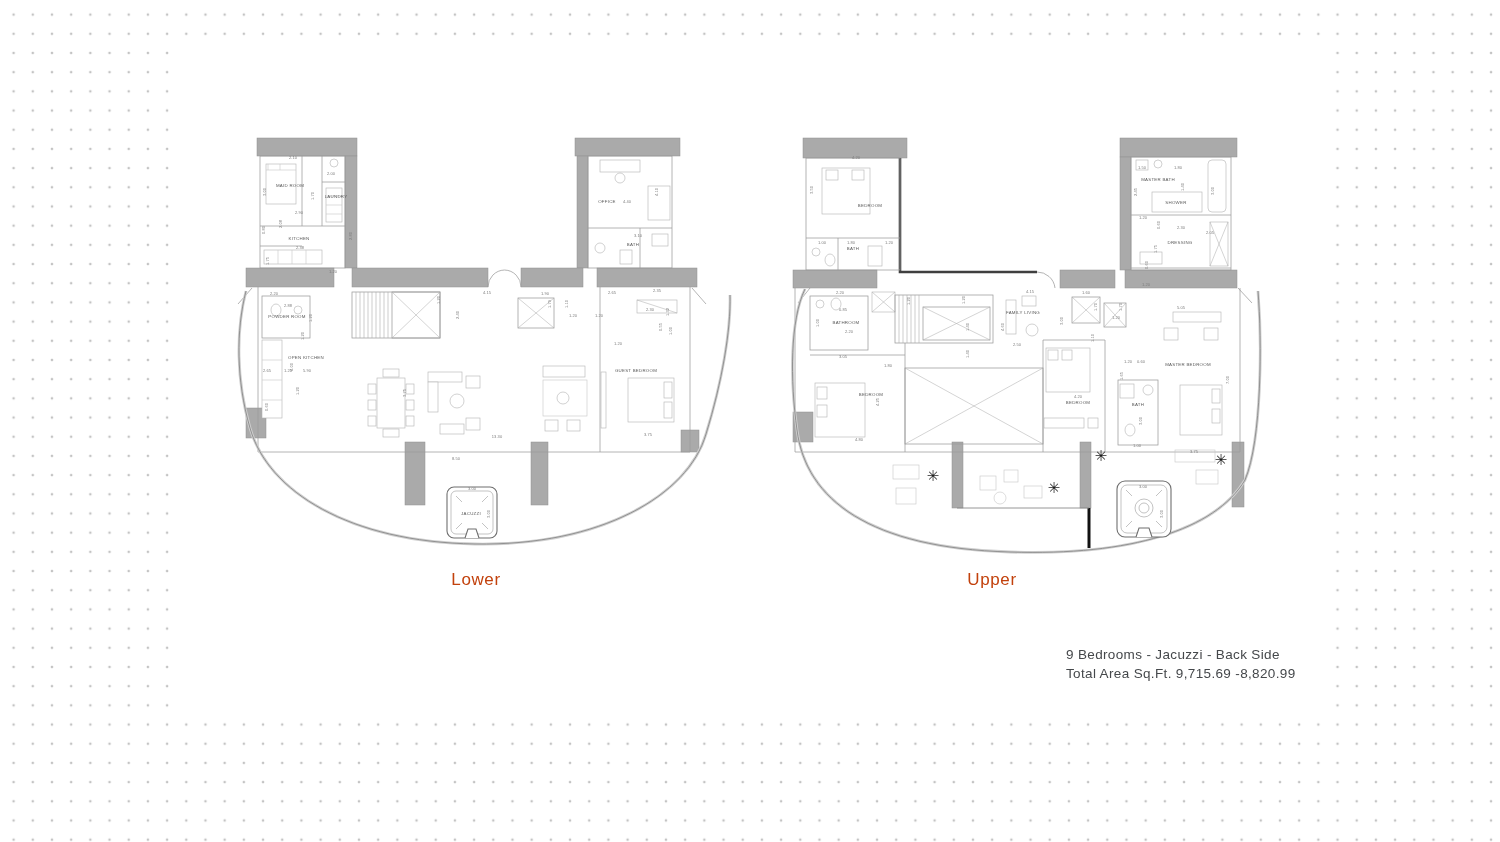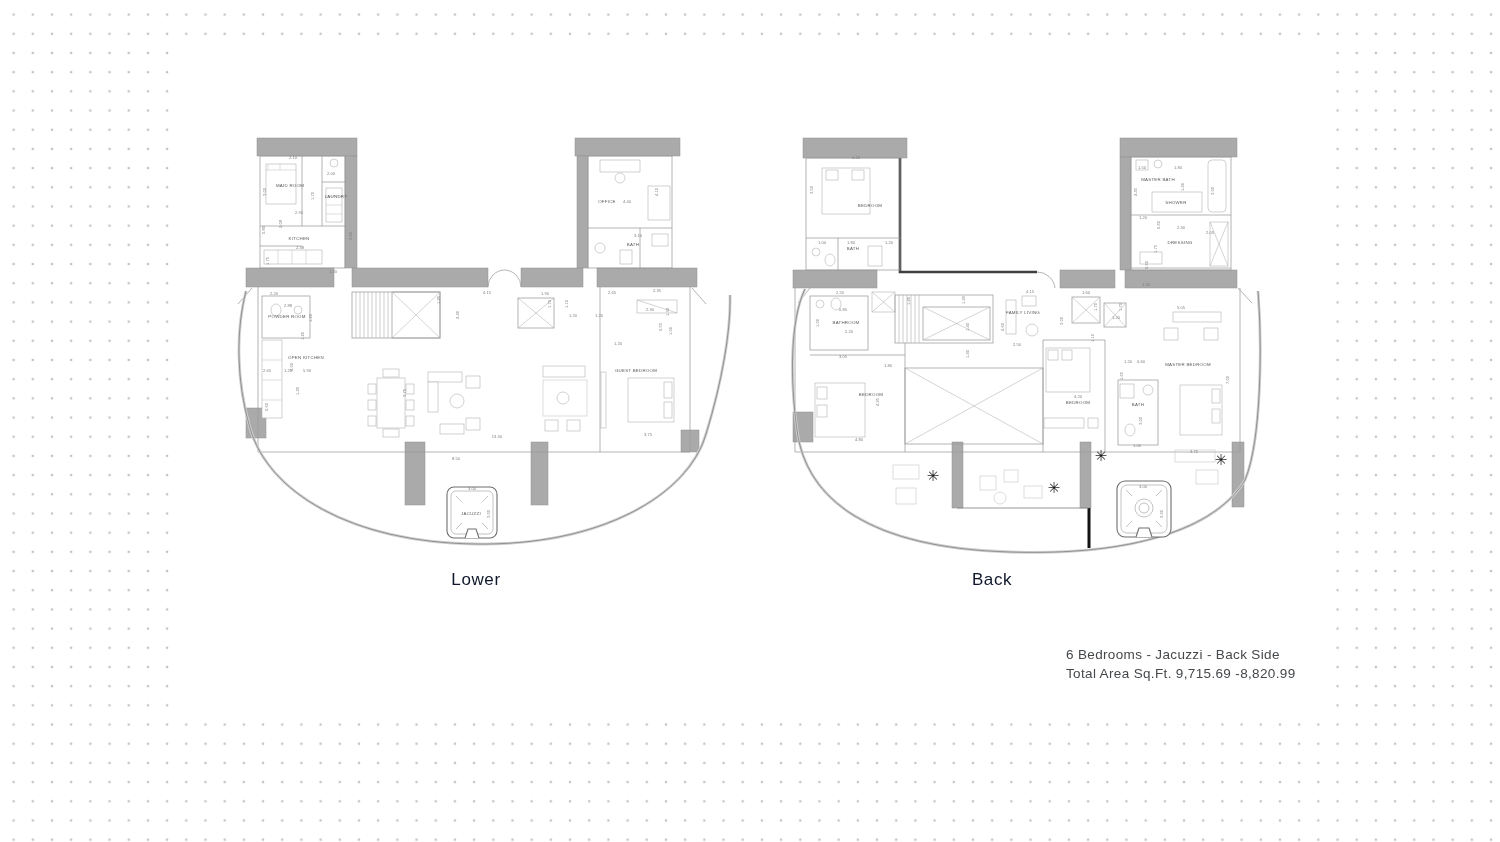--- a/index.html
+++ b/index.html
@@ -31,21 +31,21 @@
   .rail-o{stroke:#cfcfcf;fill:none;stroke-width:2.8;}
   .rail-i{stroke:#8a8a8a;fill:none;stroke-width:.9;}
   .jz{stroke:#6f6f6f;fill:#ffffff;stroke-width:1.1;}
   .jzi{stroke:#9a9a9a;fill:none;stroke-width:.6;}
   text.dim{font-size:4px;fill:#7c7c7c;text-anchor:middle;letter-spacing:.1px;}
   text.room{font-size:4.4px;fill:#5a5a5a;text-anchor:middle;letter-spacing:.25px;}
   text.plant{font-size:15px;fill:#1d1d1d;text-anchor:middle;}
   
   .floor-label{
     position:absolute;top:570px;width:120px;text-align:center;
-    font-size:17px;color:#0f172a;letter-spacing:.6px;
+    font-size:17px;color:#c2410c;letter-spacing:.6px;
   }
   .caption{
     position:absolute;left:1066px;top:645px;
     font-size:13.5px;color:#45484b;letter-spacing:.35px;line-height:19px;
   }
 </style>
 </head>
 <body>
 
 <div class="dots"></div>
@@ -425,18 +425,18 @@
     <g>
         <text x="933" y="481" class="plant">✳</text>
         <text x="1054" y="493" class="plant">✳</text>
         <text x="1101" y="461" class="plant">✳</text>
         <text x="1221" y="465" class="plant">✳</text>
       </g>
   </g>
 </svg>
 
 <div class="floor-label" style="left:416px;">Lower</div>
-<div class="floor-label" style="left:932px;">Back</div>
+<div class="floor-label" style="left:932px;">Upper</div>
 
 <div class="caption">
-  <div>6 Bedrooms - Jacuzzi - Back Side</div>
+  <div>9 Bedrooms - Jacuzzi - Back Side</div>
   <div>Total Area Sq.Ft.  9,715.69  -8,820.99</div>
 </div>
 
 </body></html>

